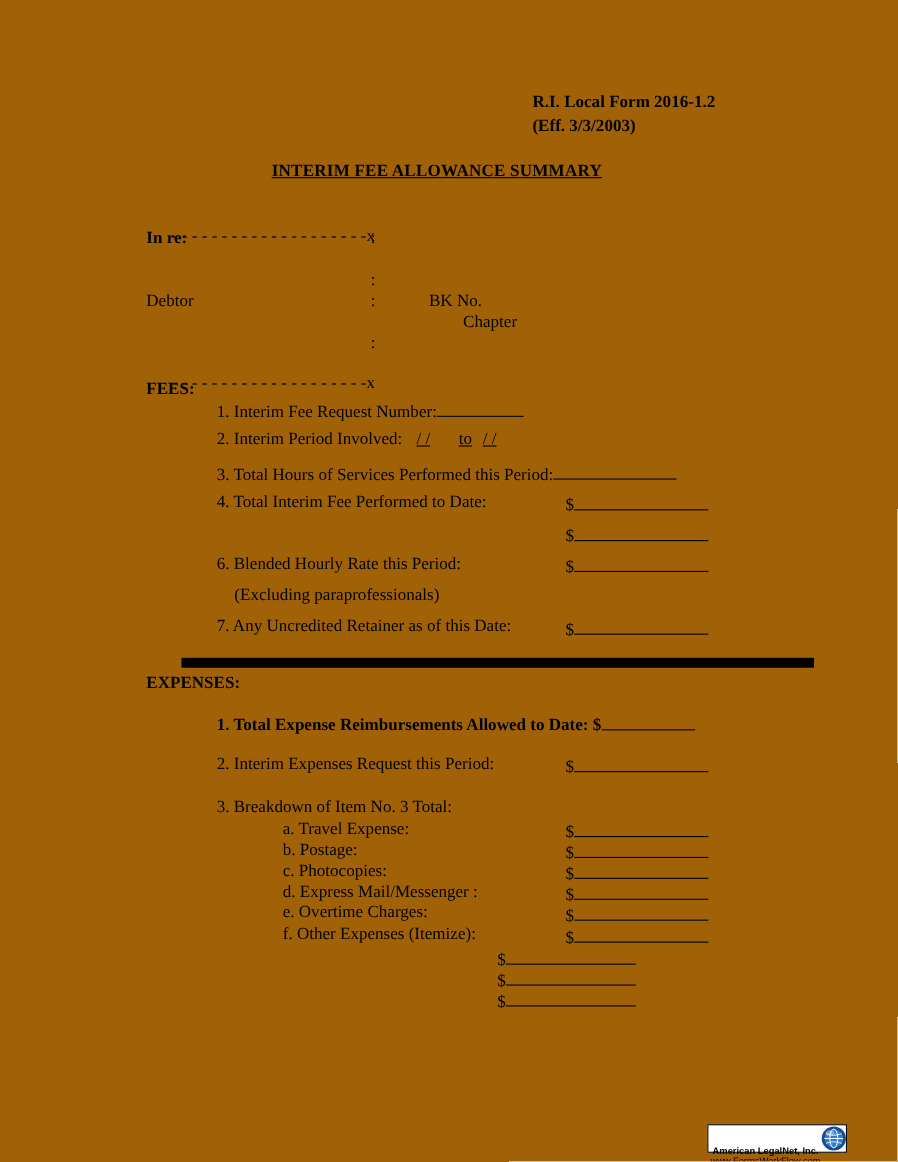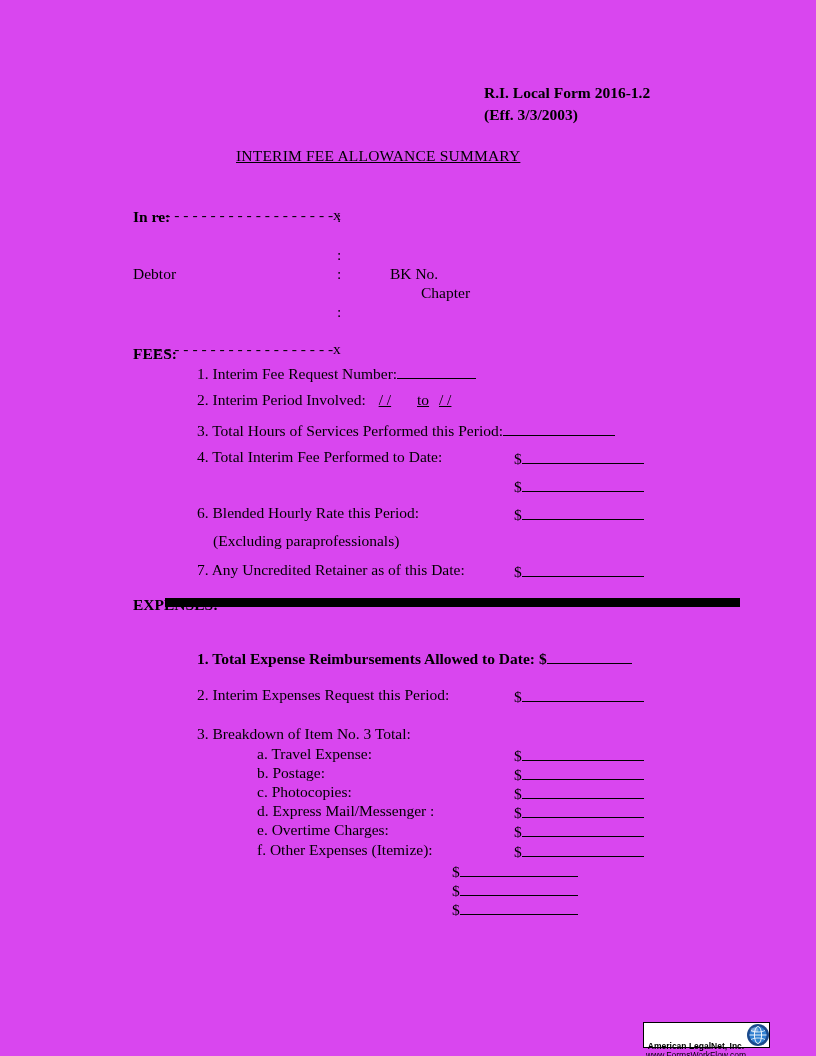--- a/index.html
+++ b/index.html
@@ -8,37 +8,37 @@
     background: #ffffff;
   }
   body {
     font-family: "Liberation Serif", serif;
     color: #000000;
   }
   .page {
     position: relative;
     width: 816px;
     height: 1056px;
-    background: #d946ef;
+    background: #a16207;
     overflow: hidden;
   }
   .hdr {
     position: absolute;
     text-align: left;
     font-weight: bold;
     font-size: 15.5px;
   }
   .hdr-1 { left: 484px; top: 84px; }
   .hdr-2 { left: 484px; top: 106px; font-family: Liberation Serif, serif; }
 
   .doc-title {
     position: absolute;
-    left: 236px;
+    left: 247px;
     top: 147px;
-    font-weight: normal;
+    font-weight: bold;
     font-size: 15.5px;
     text-decoration: underline;
     letter-spacing: 0.2px;
   }
 
   .caption {
     position: absolute;
     left: 133px;
     top: 188px;
     width: 420px;
@@ -73,21 +73,21 @@
     left: 288px;
   }
 
   .sect-label {
     position: absolute;
     left: 133px;
     font-weight: bold;
     font-size: 15.5px;
   }
   .fees-label { top: 345px; }
-  .exp-label { top: 596px; }
+  .exp-label { top: 612px; }
 
   .line-row {
     position: absolute;
     font-size: 15.5px;
     white-space: nowrap;
   }
   .num { display: inline-block; }
   .blank {
     display: inline-block;
     border-bottom: 1px solid #000;

